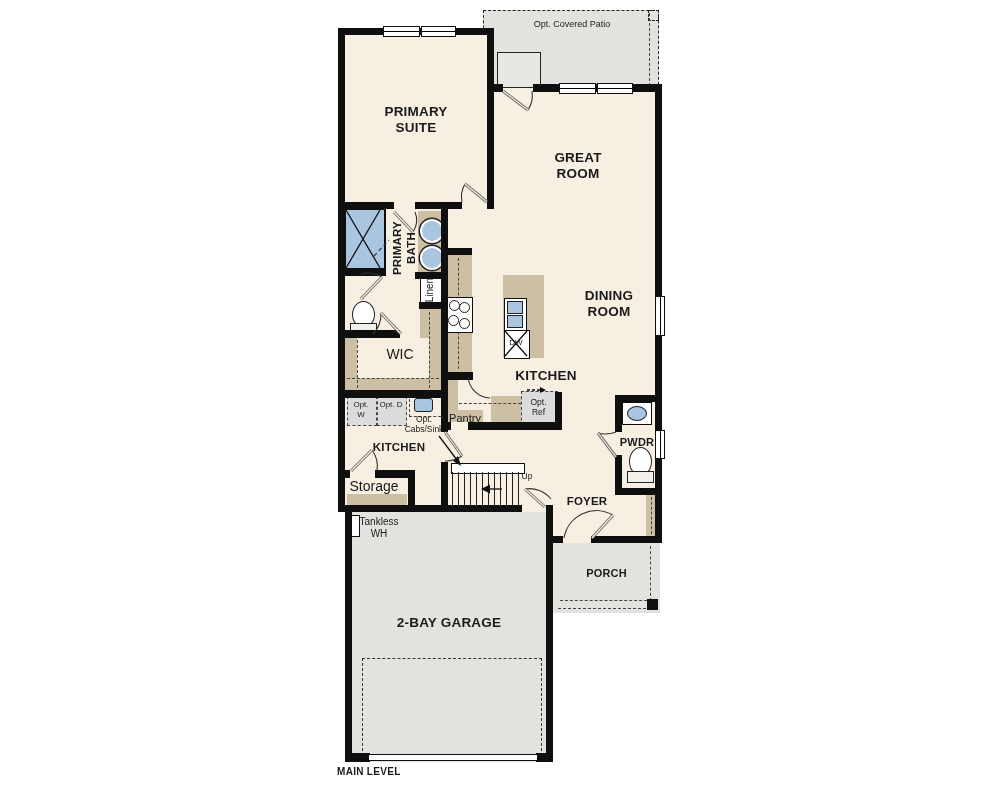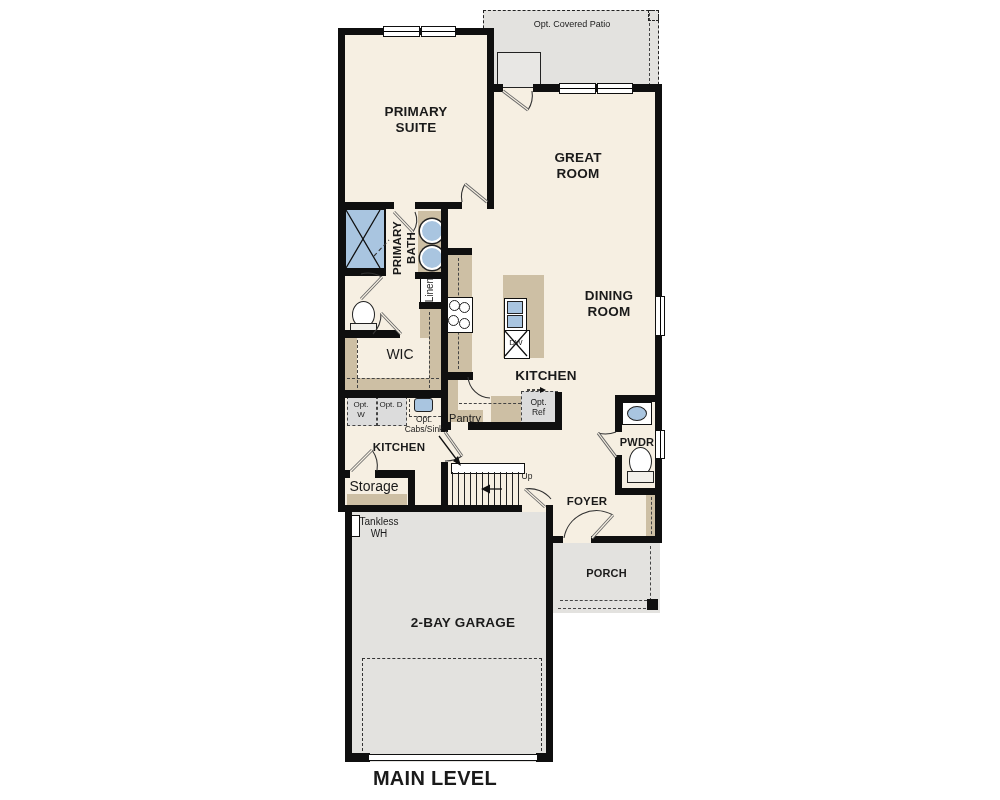--- a/index.html
+++ b/index.html
@@ -239,16 +239,16 @@
   <div class="lbl tiny" style="left:379px;top:400px;width:24px;font-size:8px;">Opt. D</div>
   <div class="lbl tiny" style="left:400px;top:414px;width:48px;">Opt. Cabs/Sink</div>
   <div class="lbl tiny" style="left:525px;top:397px;width:27px;">Opt. Ref</div>
   <div class="lbl room-sm" style="left:349px;top:440px;width:100px;">KITCHEN</div>
   <div class="lbl t9" style="left:344px;top:478px;width:60px;">Storage</div>
   <div class="lbl tiny" style="left:515px;top:471px;width:24px;">Up</div>
   <div class="lbl room-sm" style="left:607px;top:436px;width:60px;font-size:11px;">PWDR</div>
   <div class="lbl room-sm" style="left:552px;top:494px;width:70px;">FOYER</div>
   <div class="lbl tiny7" style="left:358px;top:516px;width:42px;">Tankless WH</div>
   <div class="lbl room-sm" style="left:553px;top:567px;width:107px;font-size:11px;">PORCH</div>
-  <div class="lbl room" style="left:403px;top:615px;width:120px;">2-BAY GARAGE</div>
-  <div class="lbl" style="left:337px;top:766px;width:160px;text-align:right;font-weight:bold;font-size:20px;letter-spacing:.3px;">MAIN LEVEL</div>
+  <div class="lbl room" style="left:389px;top:615px;width:120px;">2-BAY GARAGE</div>
+  <div class="lbl" style="left:337px;top:766px;width:160px;text-align:left;font-weight:bold;font-size:10px;letter-spacing:.3px;">MAIN LEVEL</div>
 
 </div>
 
 </body></html>

